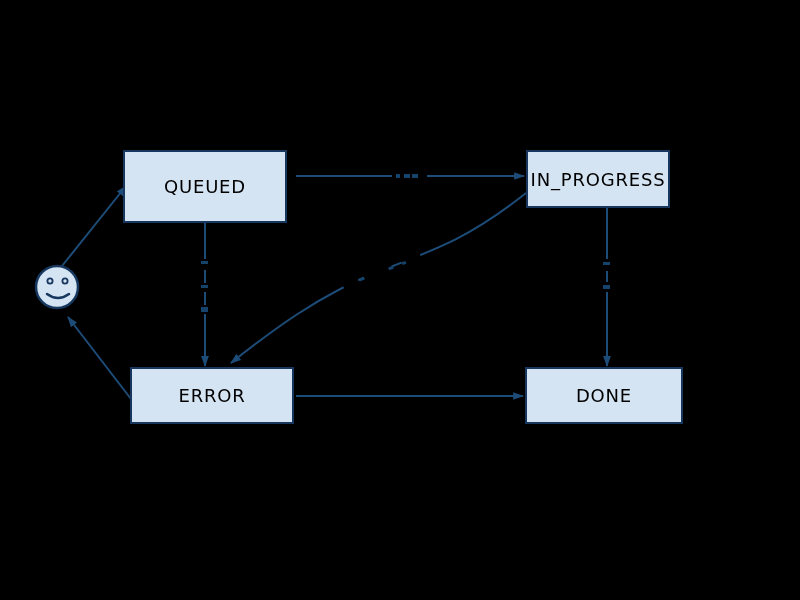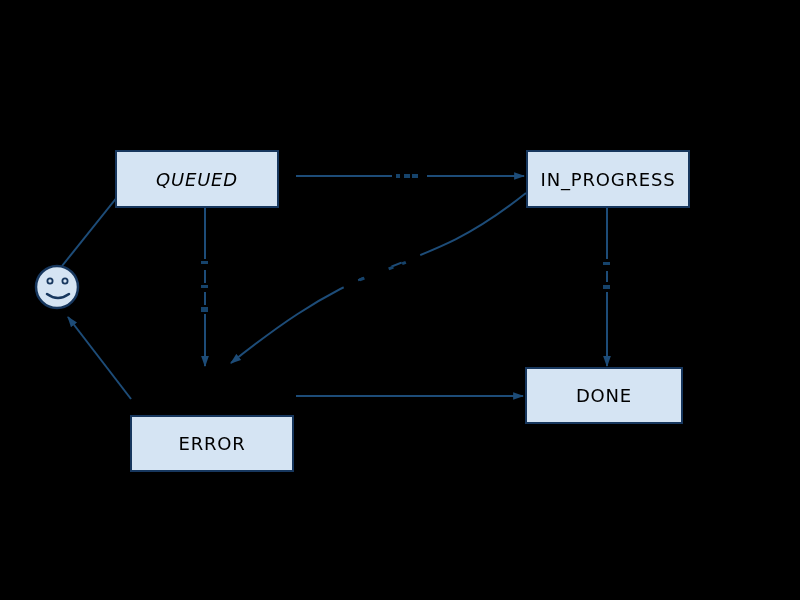--- a/index.html
+++ b/index.html
@@ -114,29 +114,29 @@
     </g>
 
     <g>
       <circle class="node-shape" cx="57" cy="287" r="21" stroke-width="2.5"></circle>
       <circle class="node-stroke" cx="50" cy="281" r="2.6" stroke-width="1.8"></circle>
       <circle class="node-stroke" cx="65" cy="281" r="2.6" stroke-width="1.8"></circle>
       <path class="node-stroke" d="M 47,294 Q 58,302 69,294" stroke-width="2.5" stroke-linecap="round"></path>
     </g>
   </svg>
 
-  <div class="node" style="left:115px; top:150px; width:164px; height:58px;font-style:italic;">
+  <div class="node" style="left:123px; top:150px; width:164px; height:73px;">
     <span>QUEUED</span>
   </div>
 
-  <div class="node" style="left:526px; top:150px; width:164px; height:58px;">
+  <div class="node" style="left:526px; top:150px; width:144px; height:58px;">
     <span>IN_PROGRESS</span>
   </div>
 
-  <div class="node" style="left:130px; top:367px; width:164px; height:57px;margin-top:48px;">
+  <div class="node" style="left:130px; top:367px; width:164px; height:57px;">
     <span>ERROR</span>
   </div>
 
   <div class="node" style="left:525px; top:367px; width:158px; height:57px;">
     <span>DONE</span>
   </div>
 
 </div>
 
 </body></html>

